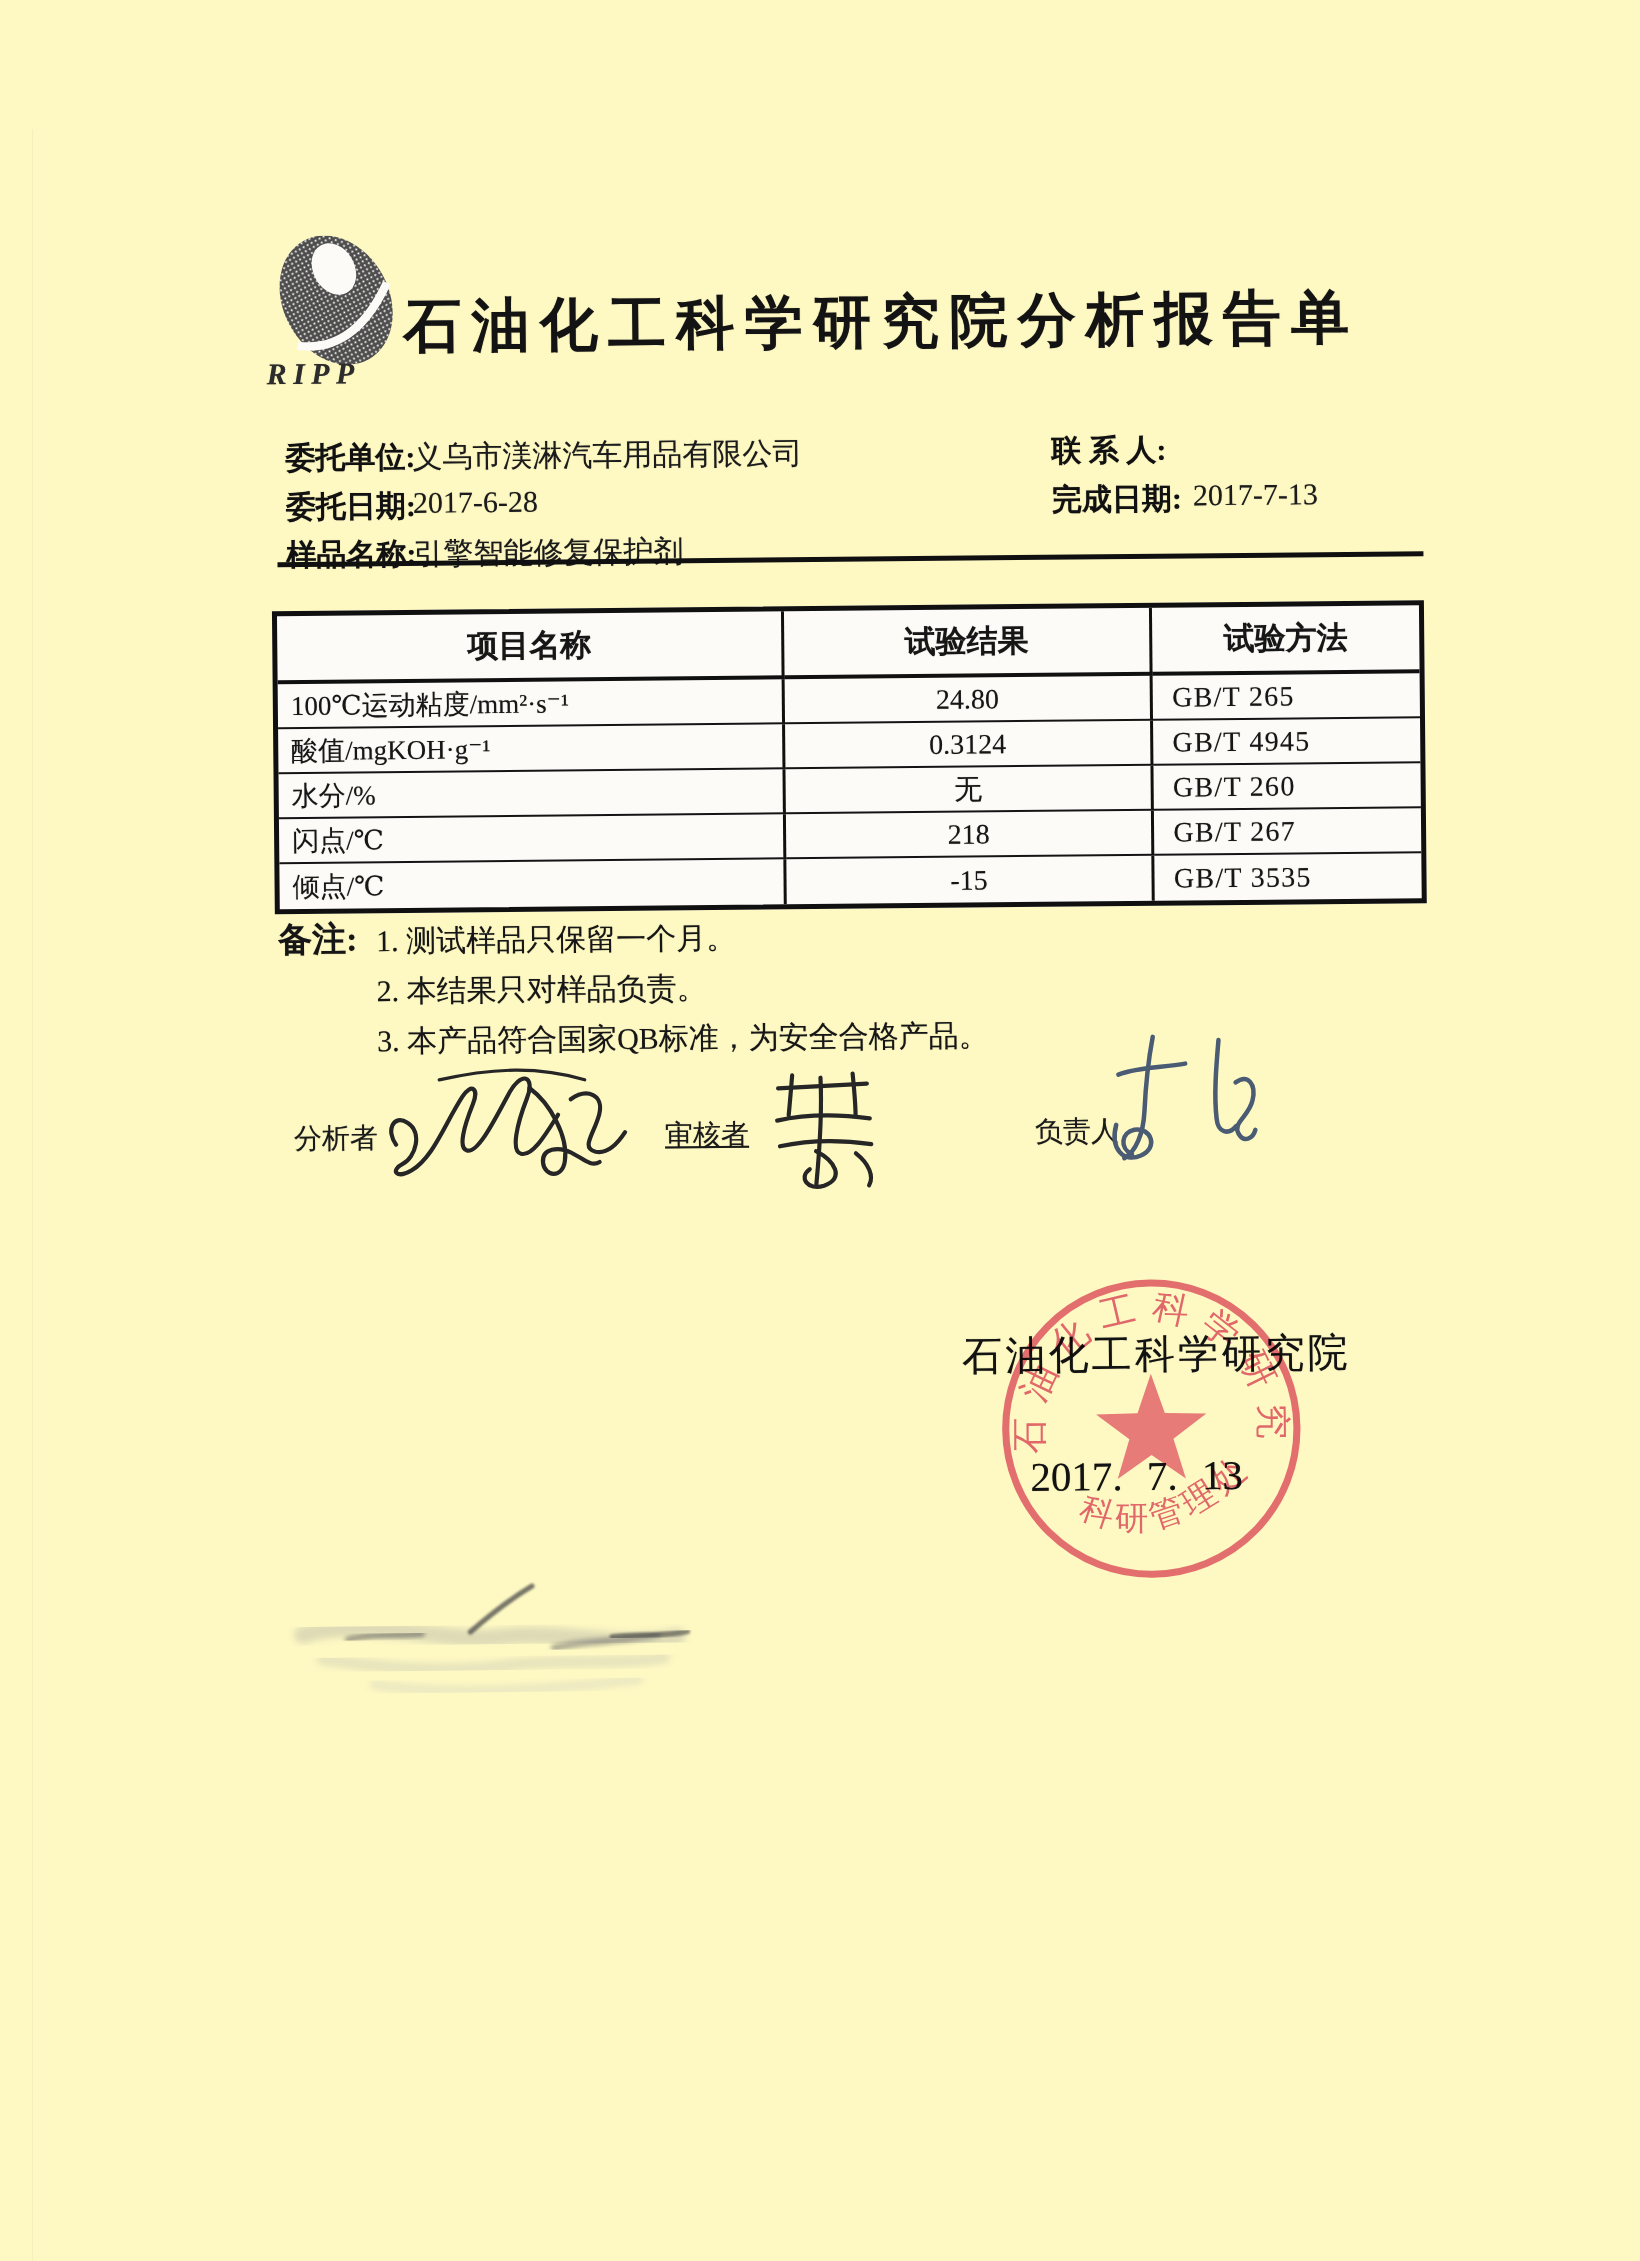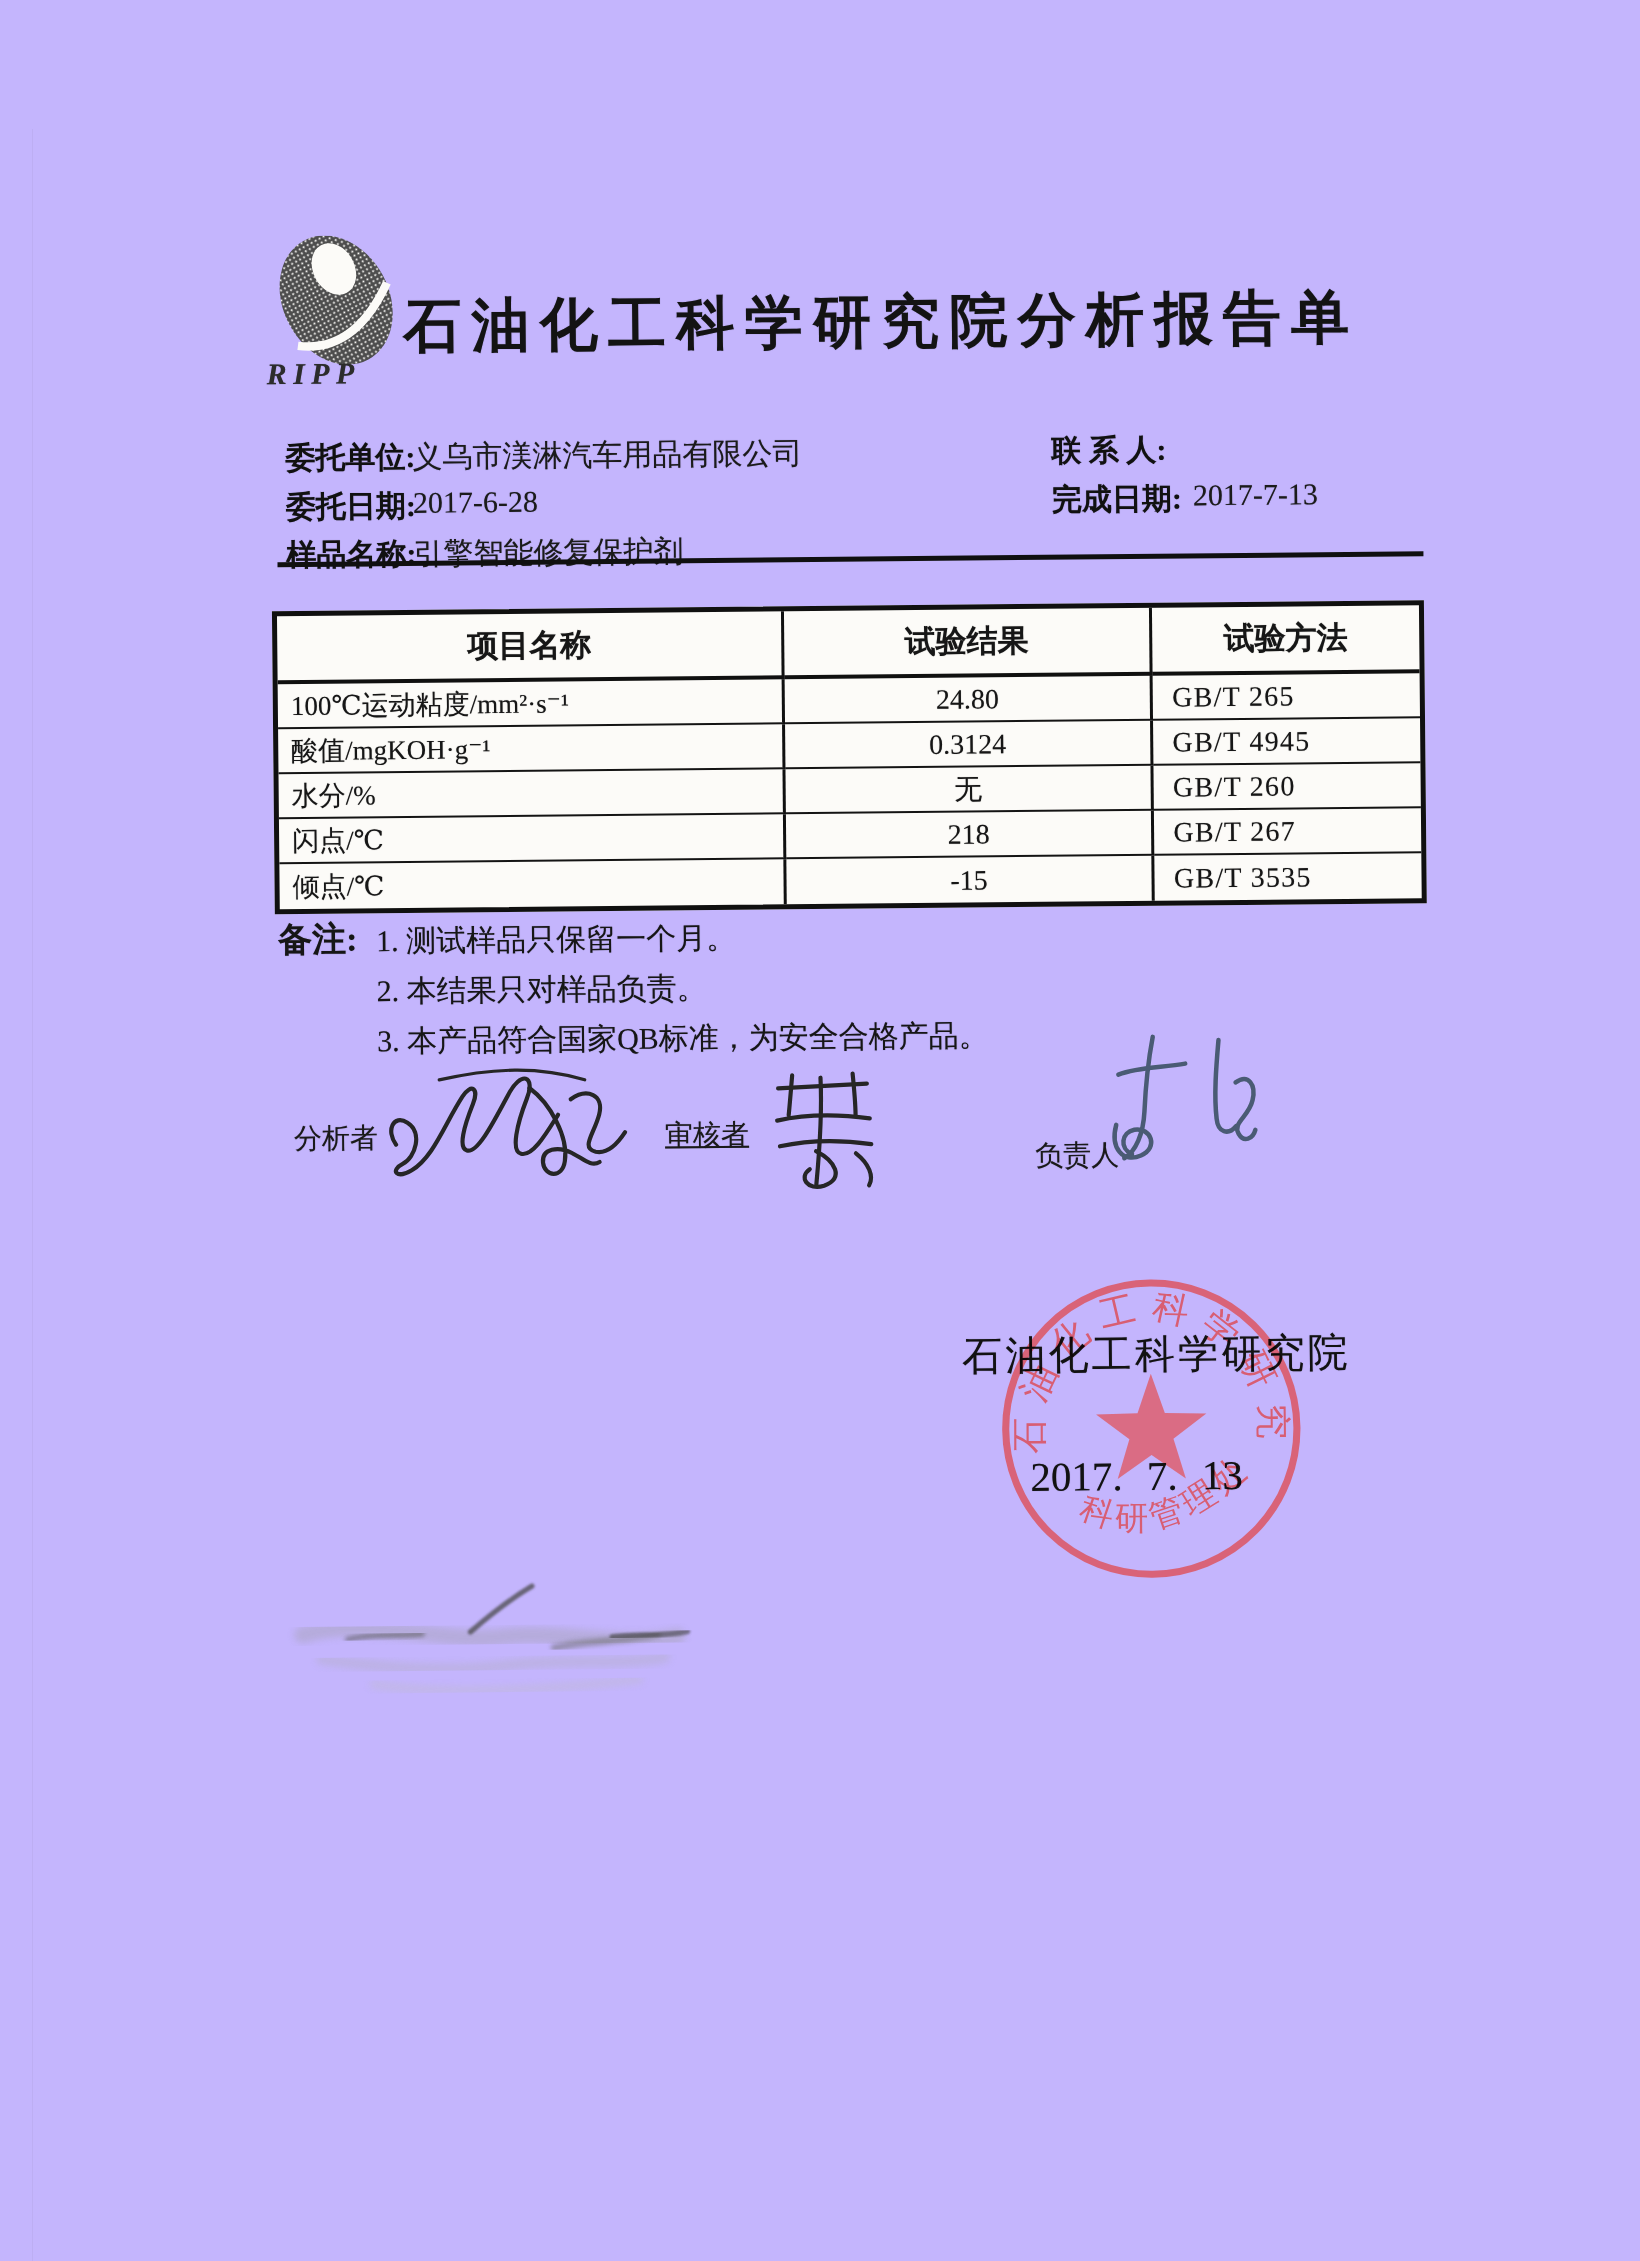--- a/index.html
+++ b/index.html
@@ -1,19 +1,19 @@
 <!DOCTYPE html>
 <html style="font-size:10.3px"><head>
 <meta charset="utf-8">
 <style>
   html,body{margin:0;padding:0;background:#e8e8e6;}
   .page{
     position:relative;
     width:1640px;height:2261px;
-    background:#c4b5fd;
+    background:#fef9c3;
     overflow:hidden;
     font-family:"Liberation Serif","DejaVu Serif",serif;
     color:#161616;
   }
   .tilt{position:absolute;inset:0;transform:rotate(-0.55deg);transform-origin:820px 1032px;}
   .abs{position:absolute;}
   .txt{text-shadow:0 0 0.9px rgba(25,25,25,.45);white-space:nowrap;}
 
   
   .ripp-text{left:273px;top:352px;font-size:30px;font-style:italic;font-weight:700;letter-spacing:6.4px;color:#2c2c2c;}
@@ -126,21 +126,21 @@
 
     <div class="abs txt notes-label">备注:</div>
     <div class="abs notes-list">
       <div>1. 测试样品只保留一个月。</div>
       <div>2. 本结果只对样品负责。</div>
       <div>3. 本产品符合国家QB标准，为安全合格产品。</div>
     </div>
 
     <div class="abs txt sig-label" style="left:293px;top:1115px;font-family:Liberation Serif, serif;">分析者</div>
     <div class="abs txt sig-label" style="left:664px;top:1115px;text-decoration:underline;">审核者</div>
-    <div class="abs txt sig-label" style="left:1034px;top:1115px;margin-top:24px;">负责人</div>
+    <div class="abs txt sig-label" style="left:1034px;top:1115px;">负责人</div>
 
     <svg class="abs" style="left:377px;top:1063px;" width="251" height="123" viewBox="0 0 390 190">
       <g class="sig" stroke="#262626" stroke-width="6.5">
         <path d="M28 120 C12 98 24 72 46 86 C70 101 58 140 38 150 C18 160 28 174 52 160 C86 140 104 88 132 46 C146 25 158 34 148 58 C134 92 124 126 138 130 C154 135 178 90 202 46 C224 4 246 16 232 50 C216 90 206 132 222 136 C240 141 262 104 280 76"></path>
         <path d="M236 34 C268 58 296 110 290 148 C286 176 258 172 256 150 C254 128 280 124 302 136 C318 144 330 158 344 150"></path>
         <path d="M300 52 C326 34 352 46 344 76 C336 106 314 128 338 134 C356 138 372 122 384 104"></path>
         <path d="M96 20 C180 2 250 0 322 22" stroke-width="5"></path>
       </g>
     </svg>
 

